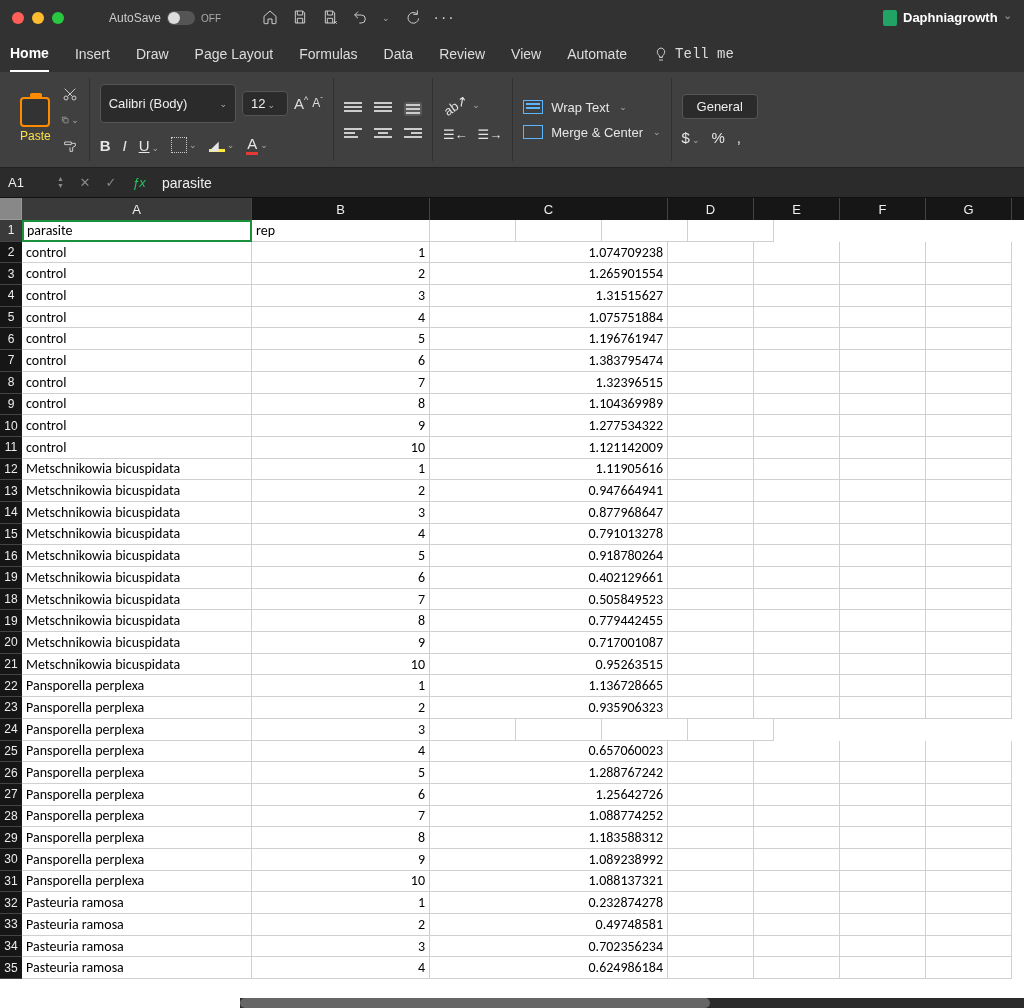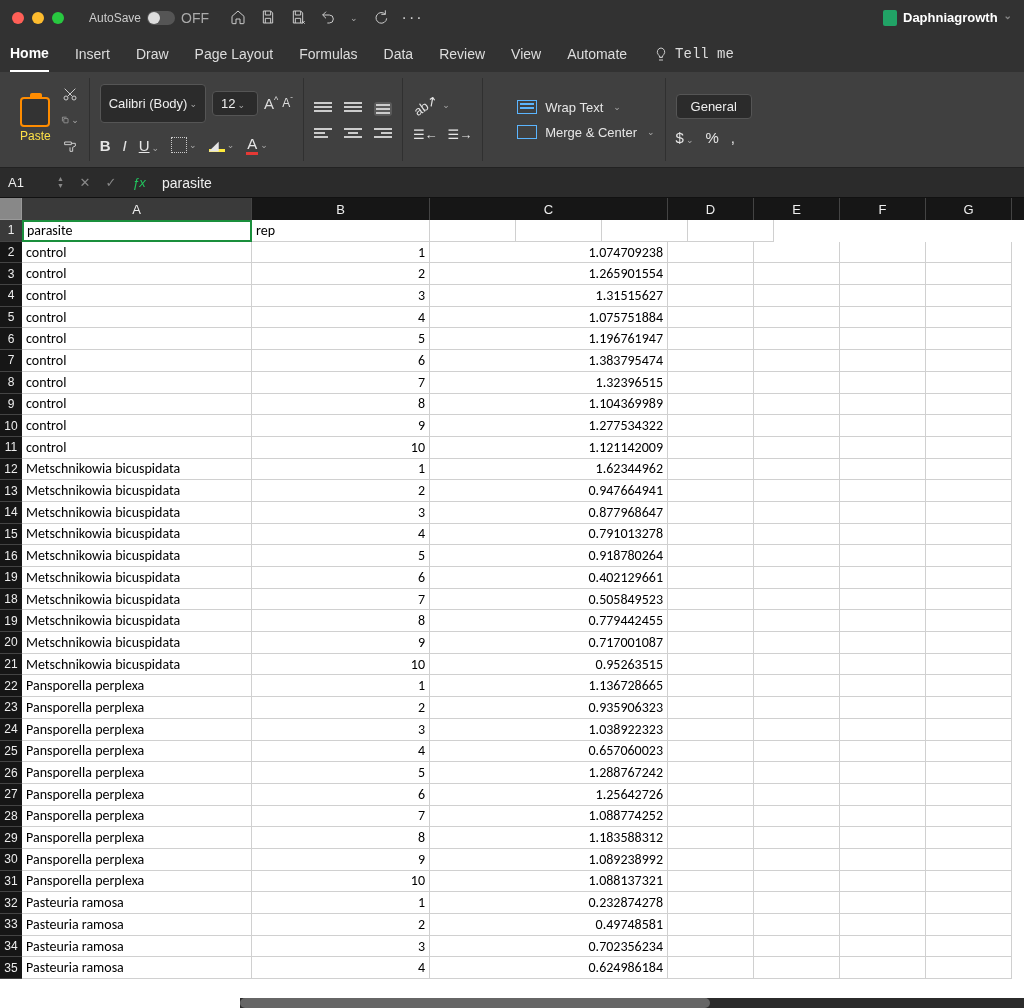--- a/index.html
+++ b/index.html
@@ -12,31 +12,31 @@
     overflow: hidden;
     font-size: 13px;
   }
   
   .title-bar {
     height: 36px;
     background: #323232;
     display: flex;
     align-items: center;
     padding: 0 12px;
-    gap: 5px;
+    gap: 25px;
   }
   .traffic { display: flex; gap: 8px; }
   .traffic span { width: 12px; height: 12px; border-radius: 50%; display:inline-block; }
   .t-close { background:#ff5f57; }
   .t-min { background:#febc2e; }
   .t-max { background:#28c840; }
   .autosave { display:flex; align-items:center; gap:6px; margin-left:20px; color:#ccc; font-size:12px;}
   .toggle { width:28px; height:14px; border-radius:7px; background:#555; position:relative; }
   .toggle .knob { width:12px;height:12px;border-radius:50%;background:#ddd;position:absolute;top:1px;left:1px;}
-  .toggle-label { font-size:14px; color:#aaa; }
+  .toggle-label { font-size:10px; color:#aaa; }
   .qat { display:flex; gap:14px; margin-left:16px; align-items:center;}
   .qat .icon svg { width:16px; height:16px; stroke:#ccc; fill:none; stroke-width:1.5;}
   .title-right { margin-left:auto; display:flex; gap:6px; font-weight:600; color:#fff;}
   .title-right .doc-icon { width:14px;height:16px;background:#21a366;border-radius:2px;display:inline-block;position:relative;}
   .title-right .chev { color:#888; font-size:10px;}
   
   .ribbon-tabs {
     height: 36px;
     background: #323232;
     display: flex;
@@ -62,21 +62,21 @@
   .group.no-border { border-right:none;}
   .paste-group { align-items:center; flex-direction:row;}
   .paste-big { text-align:center;}
   .paste-big .clip { width:30px;height:30px;border:2px solid #ff8c00;border-radius:4px;background:#333;position:relative;margin:0 auto 2px;}
   .paste-big .clip:before { content:""; position:absolute; top:-6px;left:8px;width:12px;height:6px;background:#ff8c00;border-radius:2px 2px 0 0;}
   .paste-big .lbl { font-size:12px; color:#fde047;}
   .paste-side { display:flex; flex-direction:column; gap:8px; margin-left:10px; align-items:center;}
   .mini-icon { width:18px;height:18px; color:#ccc; display:flex;align-items:center;justify-content:center;}
   .mini-icon svg { width:16px;height:16px;stroke:#ccc;fill:none;stroke-width:1.5;}
   .font-top { display:flex; gap:6px; align-items:center;}
-  .font-select { background:#2b2b2b; color:#eee; border:1px solid #555; border-radius:4px; padding:11px 8px; font-size:13px; display:flex; align-items:center; }
+  .font-select { background:#2b2b2b; color:#eee; border:1px solid #555; border-radius:4px; padding:11px 8px; font-size:13px; display:flex; align-items:center; gap:30px;}
   .font-size-select { background:#2b2b2b; color:#eee; border:1px solid #555; border-radius:4px; padding:4px 8px; width:46px;}
   .font-inc-dec { display:flex; gap:4px;}
   .font-inc-dec span { color:#ddd; font-size:15px;}
   .font-bottom { display:flex; gap:12px; align-items:center;}
   .btn-bold { font-weight:bold; font-size:15px;}
   .btn-italic { font-style:italic; font-size:15px;}
   .btn-under { text-decoration:underline; font-size:15px;}
   .chev-sm { font-size:9px; color:#aaa; margin-left:2px;}
   .border-btn { display:flex;align-items:center;}
   .border-btn .grid { width:16px;height:16px;border:1px dotted #ccc;}
@@ -84,21 +84,21 @@
   .fill-btn .bucket { width:16px;height:14px;border-bottom:3px solid #ffeb3b;}
   .font-color-btn { display:flex;align-items:center;}
   .font-color-btn .A { font-size:15px;border-bottom:3px solid #e53935;padding:0 1px;}
   .align-group { flex-direction:column; gap:12px; justify-content:center;}
   .align-row { display:flex; gap:12px;}
   .align-row .al { width:18px; display:flex; flex-direction:column; gap:2px;}
   .al div { height:2px; background:#ccc;} 
   .al.sel { background:#5a5a5a; border-radius:3px; padding:2px;}
   .orient-group { flex-direction:row;align-items:center; gap:8px;}
   .wrap-group { flex-direction:column; gap:10px; justify-content:center;}
-  .wrap-row { display:flex; align-items:center; gap:8px;margin-left:24px;}
+  .wrap-row { display:flex; align-items:center; gap:8px;}
   .wrap-icon { width:20px;height:14px;border:1px solid #5bb5ff;position:relative;}
   .wrap-icon:before{content:"";position:absolute;left:2px;top:2px;right:2px;bottom:2px;background:linear-gradient(#5bb5ff 0 2px,transparent 2px 4px,#5bb5ff 4px 6px,transparent 6px);}
   .merge-icon { width:20px;height:14px;border:1px solid #5bb5ff;}
   .num-group { flex-direction:column; gap:10px; justify-content:center;}
   .num-select { background:#2b2b2b; color:#eee; border:1px solid #555; border-radius:4px; padding:4px 14px;}
   .num-row { display:flex; gap:12px; align-items:center; font-size:15px;}
   
   .formula-bar {
     height: 30px;
     background:#2b2b2b;
@@ -480,21 +480,21 @@
         <div class="cell colB num">10</div>
         <div class="cell colC num">1.121142009</div>
         <div class="cell colD"></div>
         <div class="cell colE"></div>
         <div class="cell colF"></div>
         <div class="cell colG"></div>
       </div>
       <div class="row">
         <div class="cell colA">Metschnikowia bicuspidata</div>
         <div class="cell colB num">1</div>
-        <div class="cell colC num">1.62344962</div>
+        <div class="cell colC num">1.11905616</div>
         <div class="cell colD"></div>
         <div class="cell colE"></div>
         <div class="cell colF"></div>
         <div class="cell colG"></div>
       </div>
       <div class="row">
         <div class="cell colA">Metschnikowia bicuspidata</div>
         <div class="cell colB num">2</div>
         <div class="cell colC num">0.947664941</div>
         <div class="cell colD"></div>
@@ -588,21 +588,20 @@
         <div class="cell colB num">2</div>
         <div class="cell colC num">0.935906323</div>
         <div class="cell colD"></div>
         <div class="cell colE"></div>
         <div class="cell colF"></div>
         <div class="cell colG"></div>
       </div>
       <div class="row">
         <div class="cell colA">Pansporella perplexa</div>
         <div class="cell colB num">3</div>
-        <div class="cell colC num">1.038922323</div>
         <div class="cell colD"></div>
         <div class="cell colE"></div>
         <div class="cell colF"></div>
         <div class="cell colG"></div>
       </div>
       <div class="row">
         <div class="cell colA">Pansporella perplexa</div>
         <div class="cell colB num">4</div>
         <div class="cell colC num">0.657060023</div>
         <div class="cell colD"></div>

